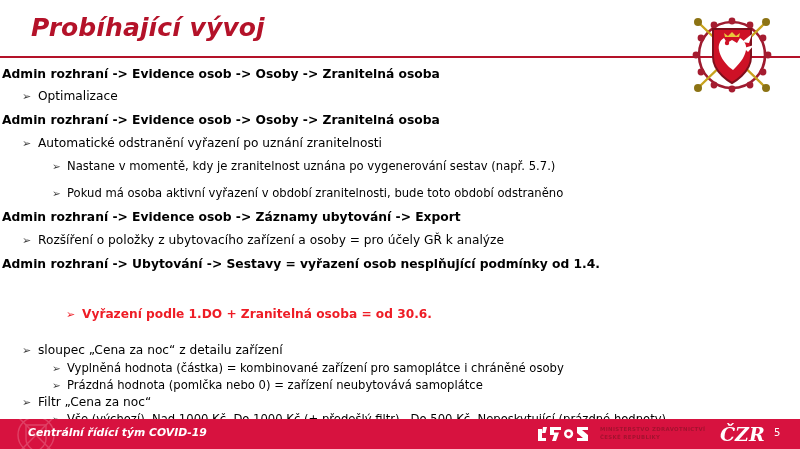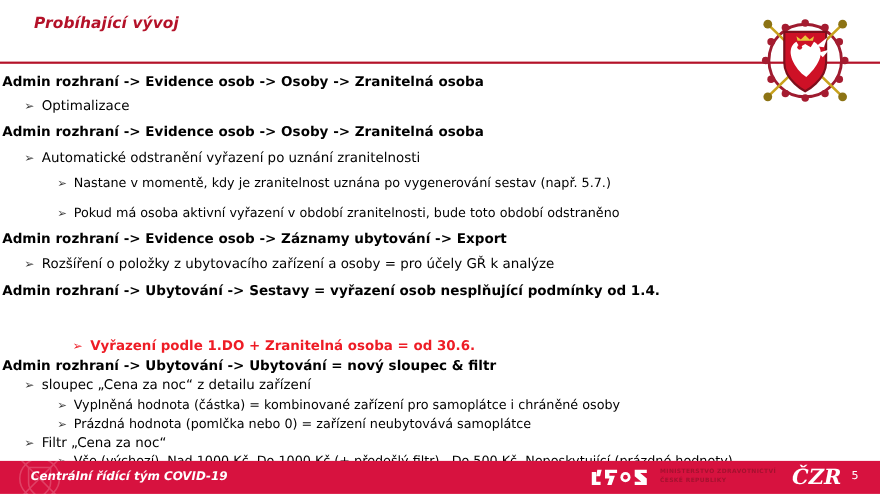--- a/index.html
+++ b/index.html
@@ -7,21 +7,21 @@
     width:800px;height:449px;
     background:#ffffff;
     font-family:"DejaVu Sans","Liberation Sans",sans-serif;
     overflow:hidden;position:relative;
   }
   .slide{position:absolute;inset:0;}
 
   
   .title{
     position:absolute;left:31px;top:13px;
-    font-size:14px;font-weight:bold;font-style:italic;
+    font-size:25px;font-weight:bold;font-style:italic;
     color:#B41229;letter-spacing:0.1px;white-space:nowrap;
   }
   .rule{
     position:absolute;left:0;top:56px;width:800px;height:2px;
     background:#B41229;
   }
 
   
   .emblem{
     position:absolute;left:680px;top:12px;width:104px;height:86px;
@@ -159,21 +159,20 @@
 
     <div class="ln b1" style="top:171px"><span class="bl">➢</span><span>Rozšíření o položky z ubytovacího zařízení a osoby = pro účely GŘ k analýze</span></div>
 
     <div class="ln h" style="top:148px">Admin rozhraní -&gt; Evidence osob -&gt; Záznamy ubytování -&gt; Export</div>
 
     <div class="ln h" style="top:195px">Admin rozhraní -&gt; Ubytování -&gt; Sestavy = vyřazení osob nesplňující podmínky od 1.4.</div>
 
 
     <div class="ln b1 red" style="top:245px"><span class="bl">➢</span><span>Vyřazení podle 1.DO + Zranitelná osoba = od 30.6.</span></div>
 
-    <div class="ln h" style="top:263px">Admin rozhraní -&gt; Ubytování -&gt; Ubytování = nový sloupec &amp; filtr</div>
 
     <div class="ln b1" style="top:281px"><span class="bl">➢</span><span>sloupec „Cena za noc“ z detailu zařízení</span></div>
 
     <div class="ln b2" style="top:299px"><span class="bl">➢</span><span>Vyplněná hodnota (částka) = kombinované zařízení pro samoplátce i chráněné osoby</span></div>
 
     <div class="ln b2" style="top:316px"><span class="bl">➢</span><span>Prázdná hodnota (pomlčka nebo 0) = zařízení neubytovává samoplátce</span></div>
 
     <div class="ln b1" style="top:333px"><span class="bl">➢</span><span>Filtr „Cena za noc“</span></div>
 
     <div class="ln b2" style="top:350px"><span class="bl">➢</span><span>Vše (výchozí), Nad 1000 Kč, Do 1000 Kč (+ předešlý filtr) , Do 500 Kč, Neposkytující (prázdné hodnoty)</span></div>

